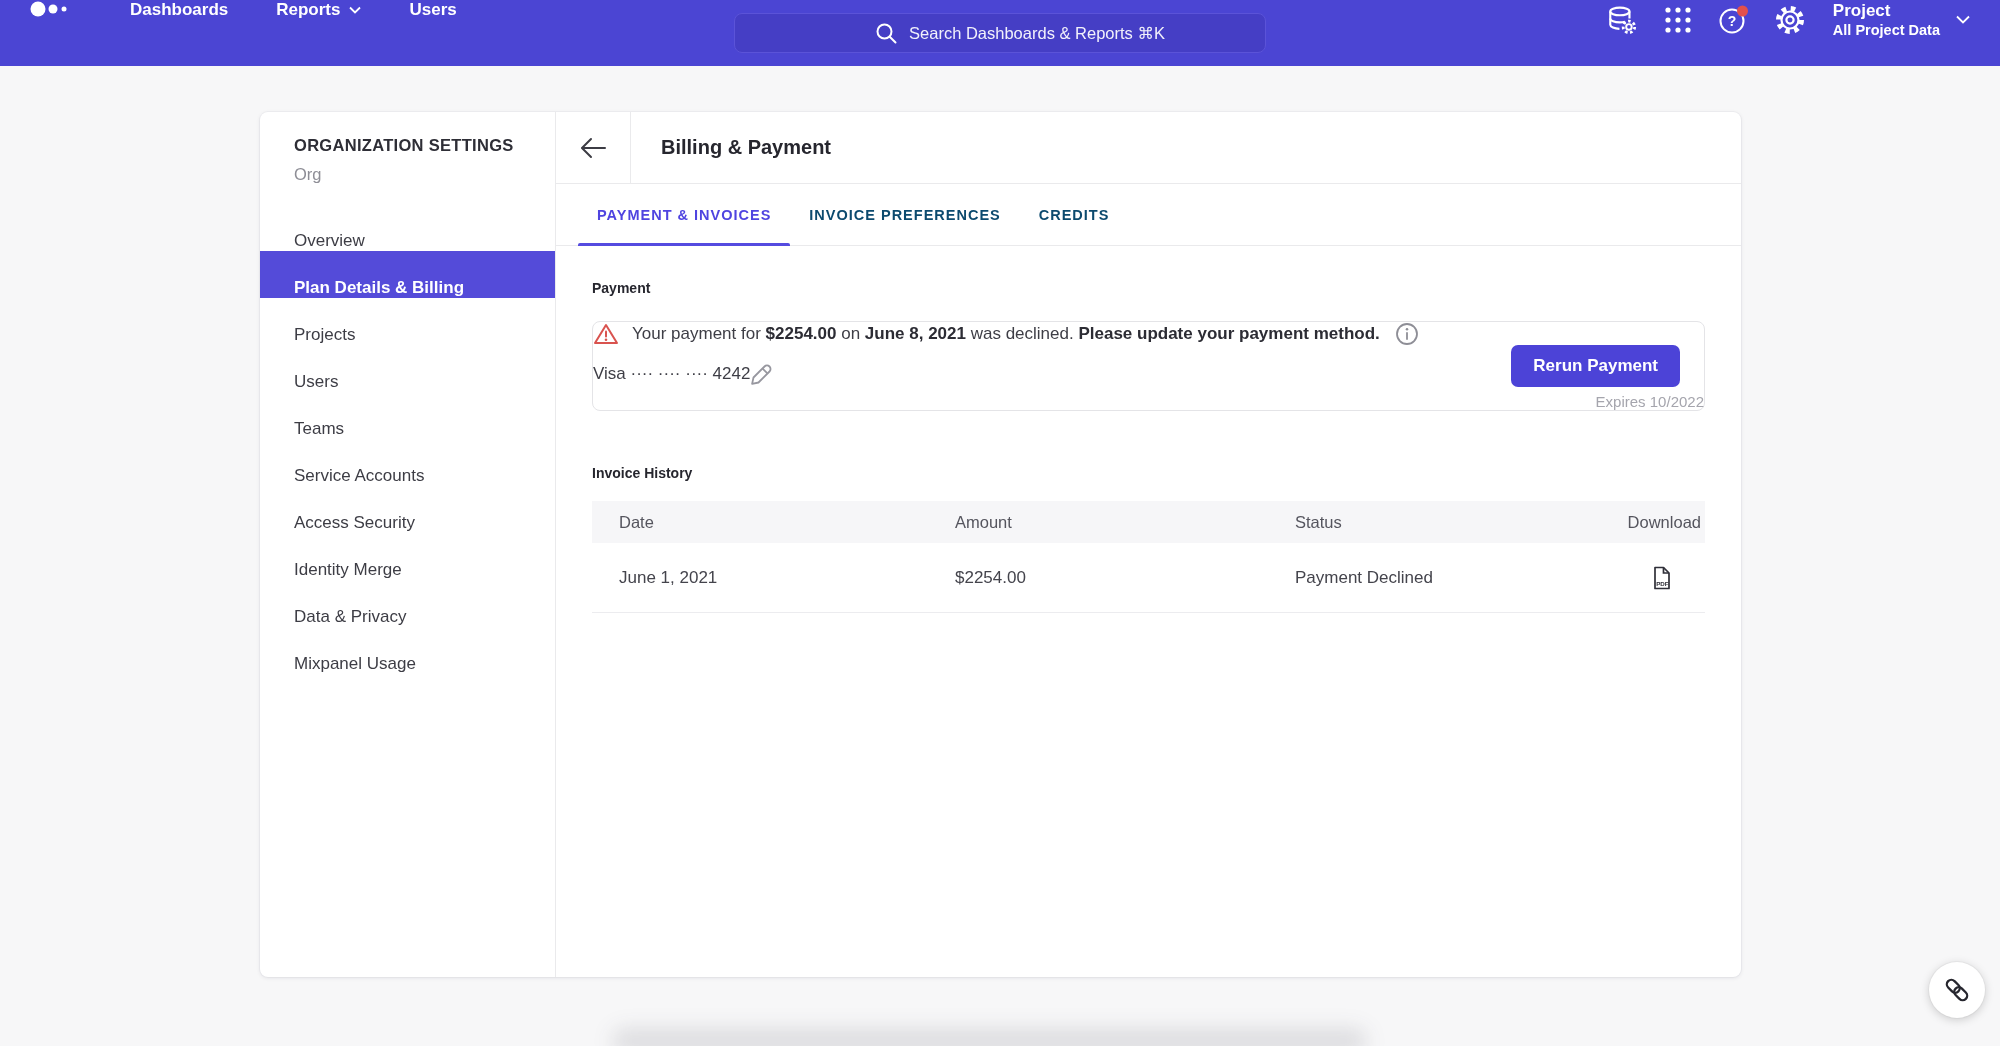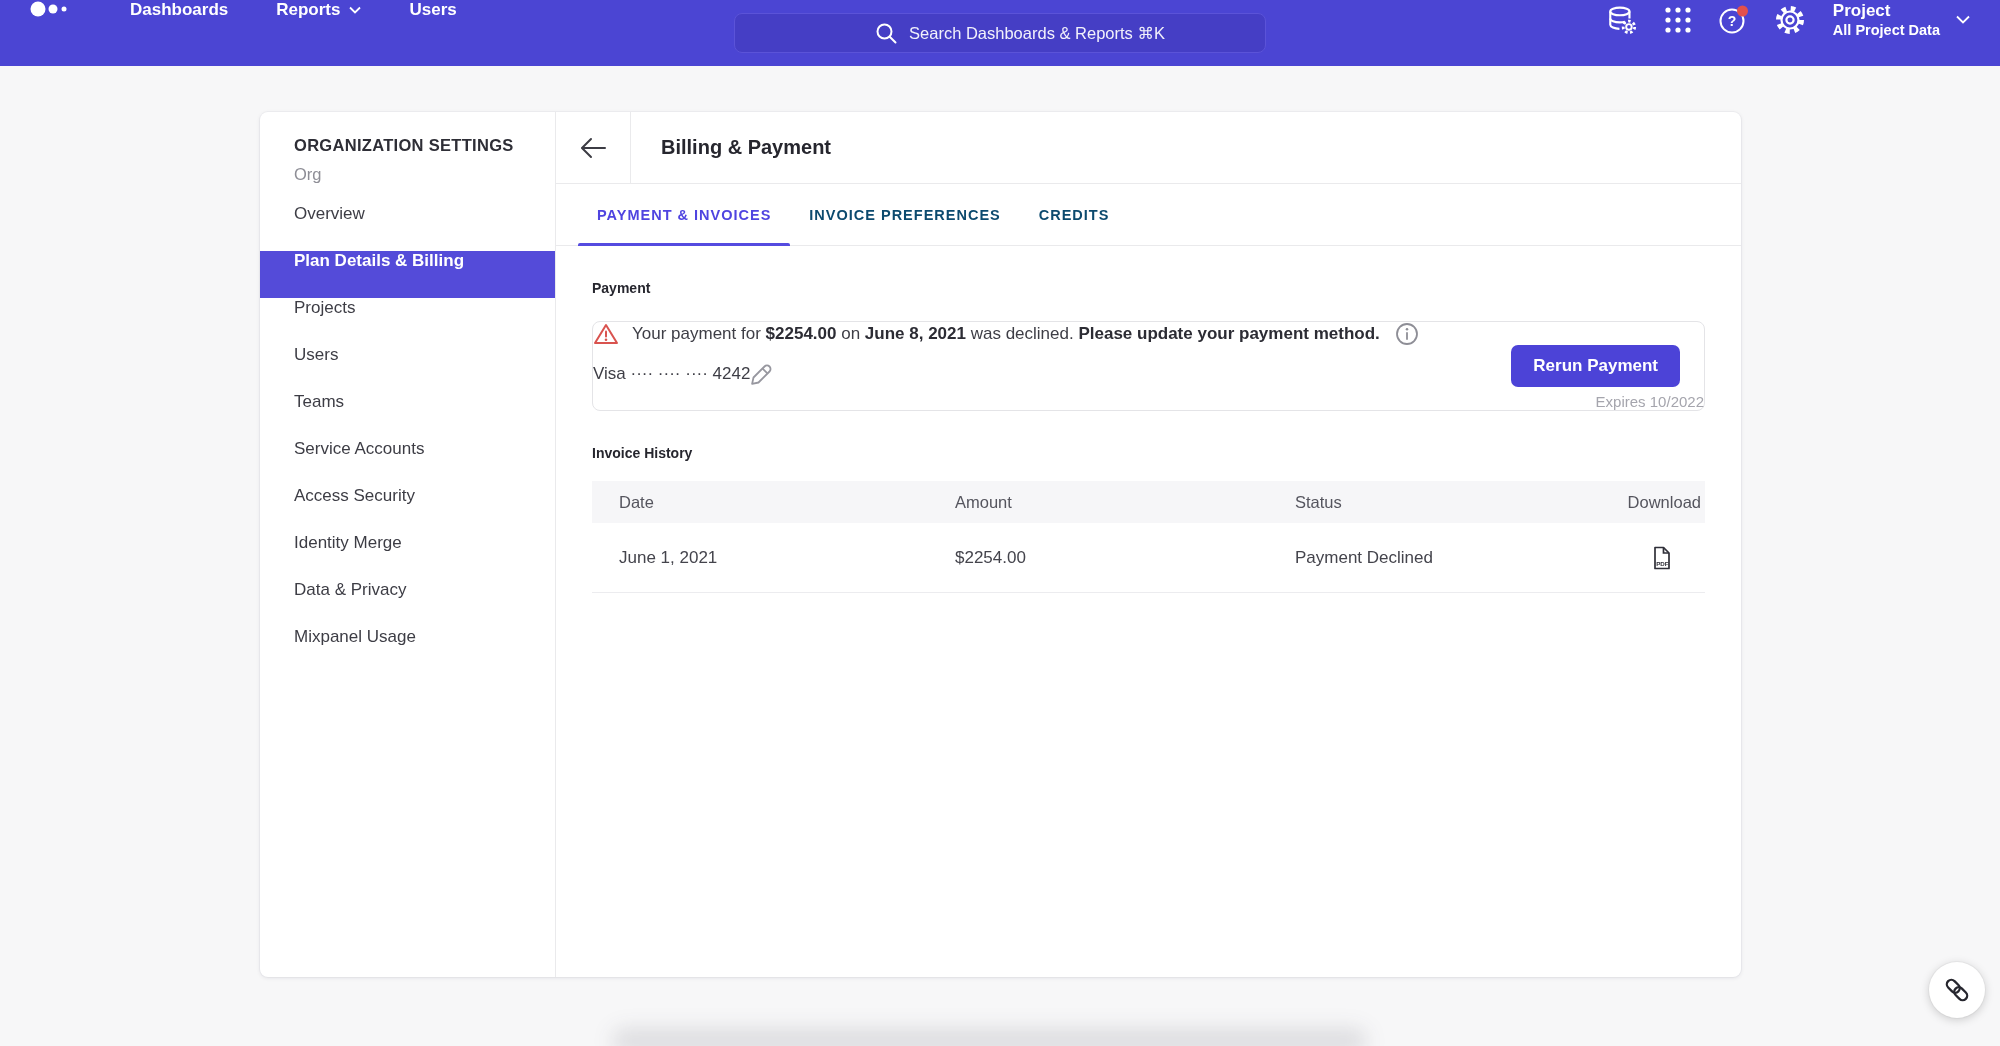--- a/index.html
+++ b/index.html
@@ -46,21 +46,21 @@
     box-shadow:0 1px 4px rgba(25,25,60,.09), 0 0 0 1px rgba(25,25,60,.03);
   }
 
   
   .sidebar { flex:0 0 296px; border-right:1px solid #eaeaec; padding-top:24px; }
   .sidebar-head { padding:0 34px; }
   .org-label { font-size:16.5px; font-weight:700; color:#2e2e36; letter-spacing:.3px; }
   .org-name { margin-top:10px; font-size:16.5px; color:#8e8e96; }
   .sidebar-nav { margin-top:20px; }
   .side-item {
-    height:47px; display:flex; align-items:flex-start; padding:0 34px;
+    height:47px; display:flex; align-items:flex-end; padding:0 34px;
     font-size:17px; color:#3d3d45; cursor:pointer; white-space:nowrap;
   }
   .side-item.active { background:#544bd9; color:#fff; font-weight:700; }
 
   
   .main { flex:1; display:flex; flex-direction:column; min-width:0; }
   .main-header { flex:0 0 72px; border-bottom:1px solid #eaeaec; display:flex; align-items:stretch; }
   .back-btn {
     width:75px; border-right:1px solid #eaeaec; display:flex;
     align-items:center; justify-content:center; cursor:pointer;
@@ -92,21 +92,21 @@
   .info-icon { display:flex; margin-left:2px; }
   .card-line { margin-top:16px; display:flex; align-items:center; font-size:17px; color:#3e3e46; }
   .expires { margin-top:7px; font-size:15px; color:#a5a5ad;text-align:right; }
   .rerun-btn {
     position:absolute; right:24px; top:50%; transform:translateY(-50%);
     background:#4c43d7; color:#fff; border:none; border-radius:7px;
     font-family:inherit; font-size:17px; font-weight:700; padding:11px 22px; cursor:pointer;
   }
 
   
-  .invoice-section { margin-top:34px; }
+  .invoice-section { margin-top:54px; }
   .inv-table { margin-top:20px; }
   .inv-head {
     display:flex; align-items:center; height:42px; background:#f6f6f8;
     font-size:16.5px; color:#55555e;
   }
   .inv-row {
     display:flex; align-items:center; height:70px; background:#fff;
     border-bottom:1px solid #ececef; font-size:17px; color:#44444c;
   }
   .c1 { flex:0 0 363px; padding-left:27px; }

